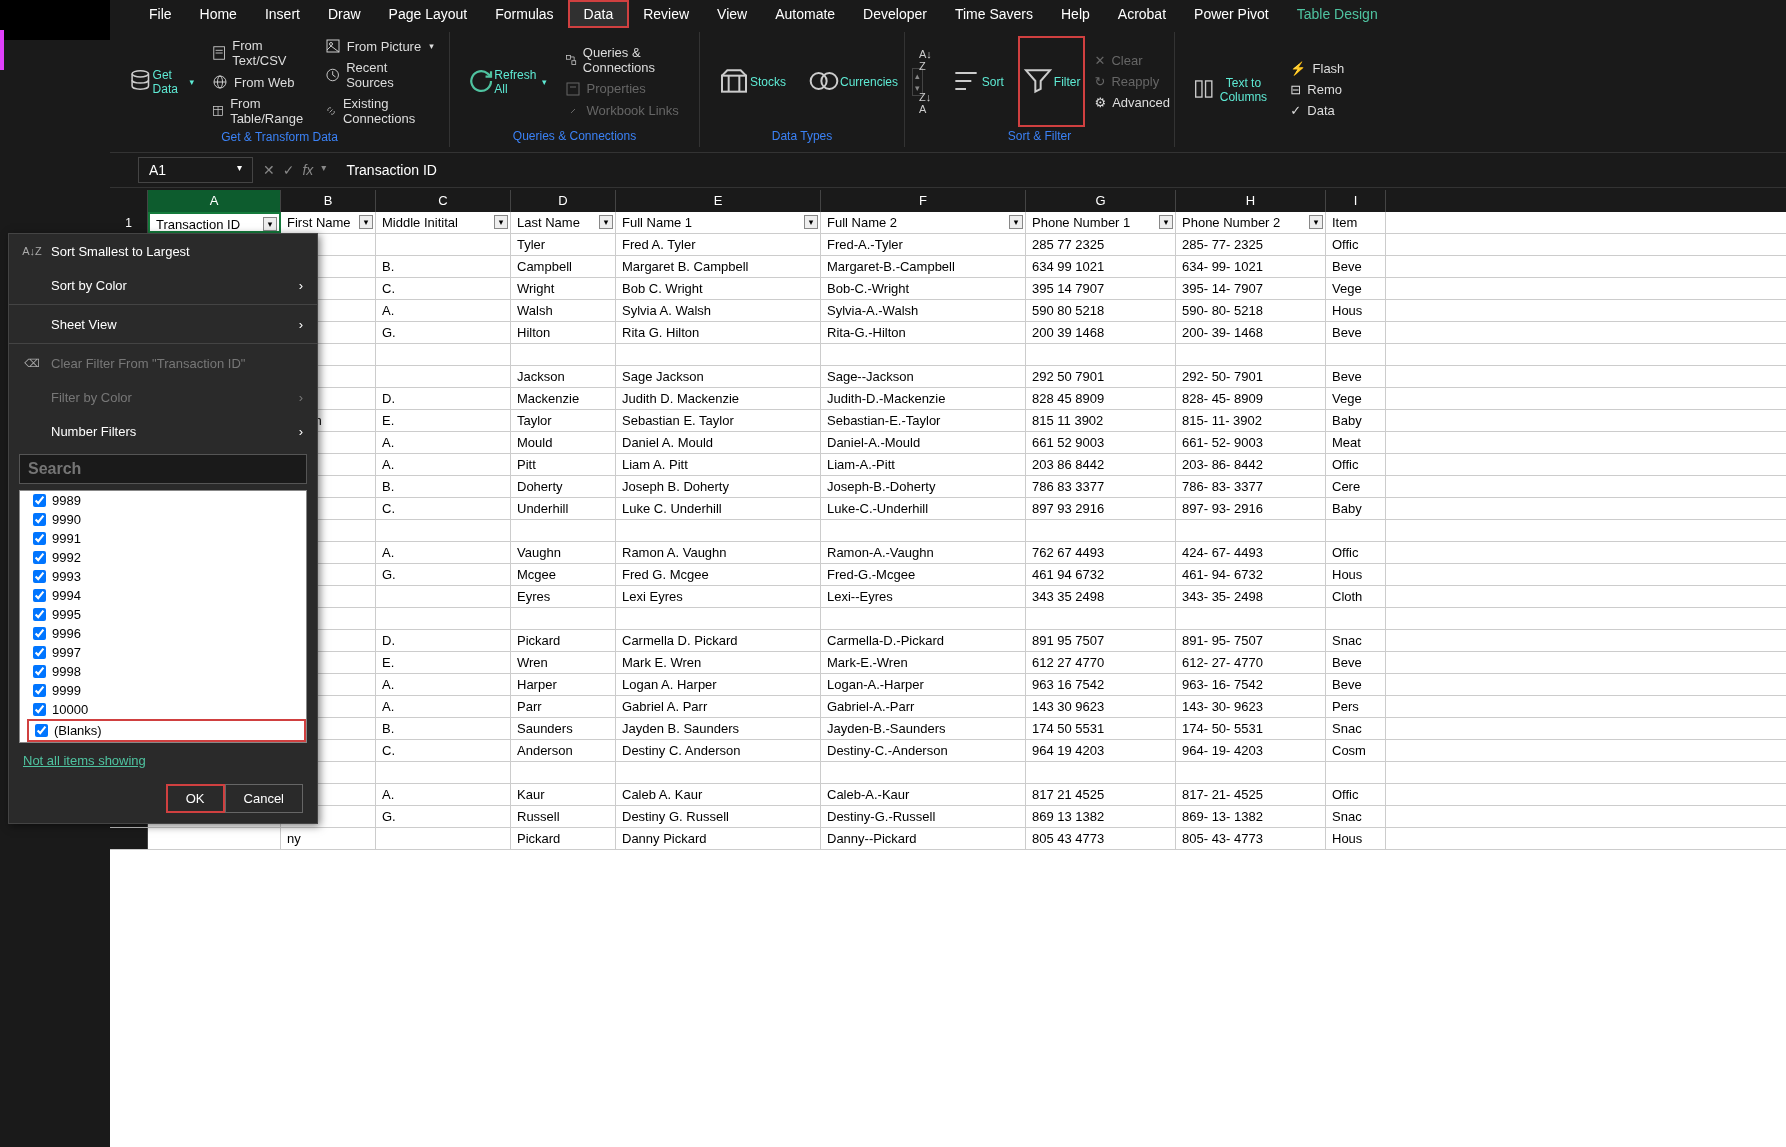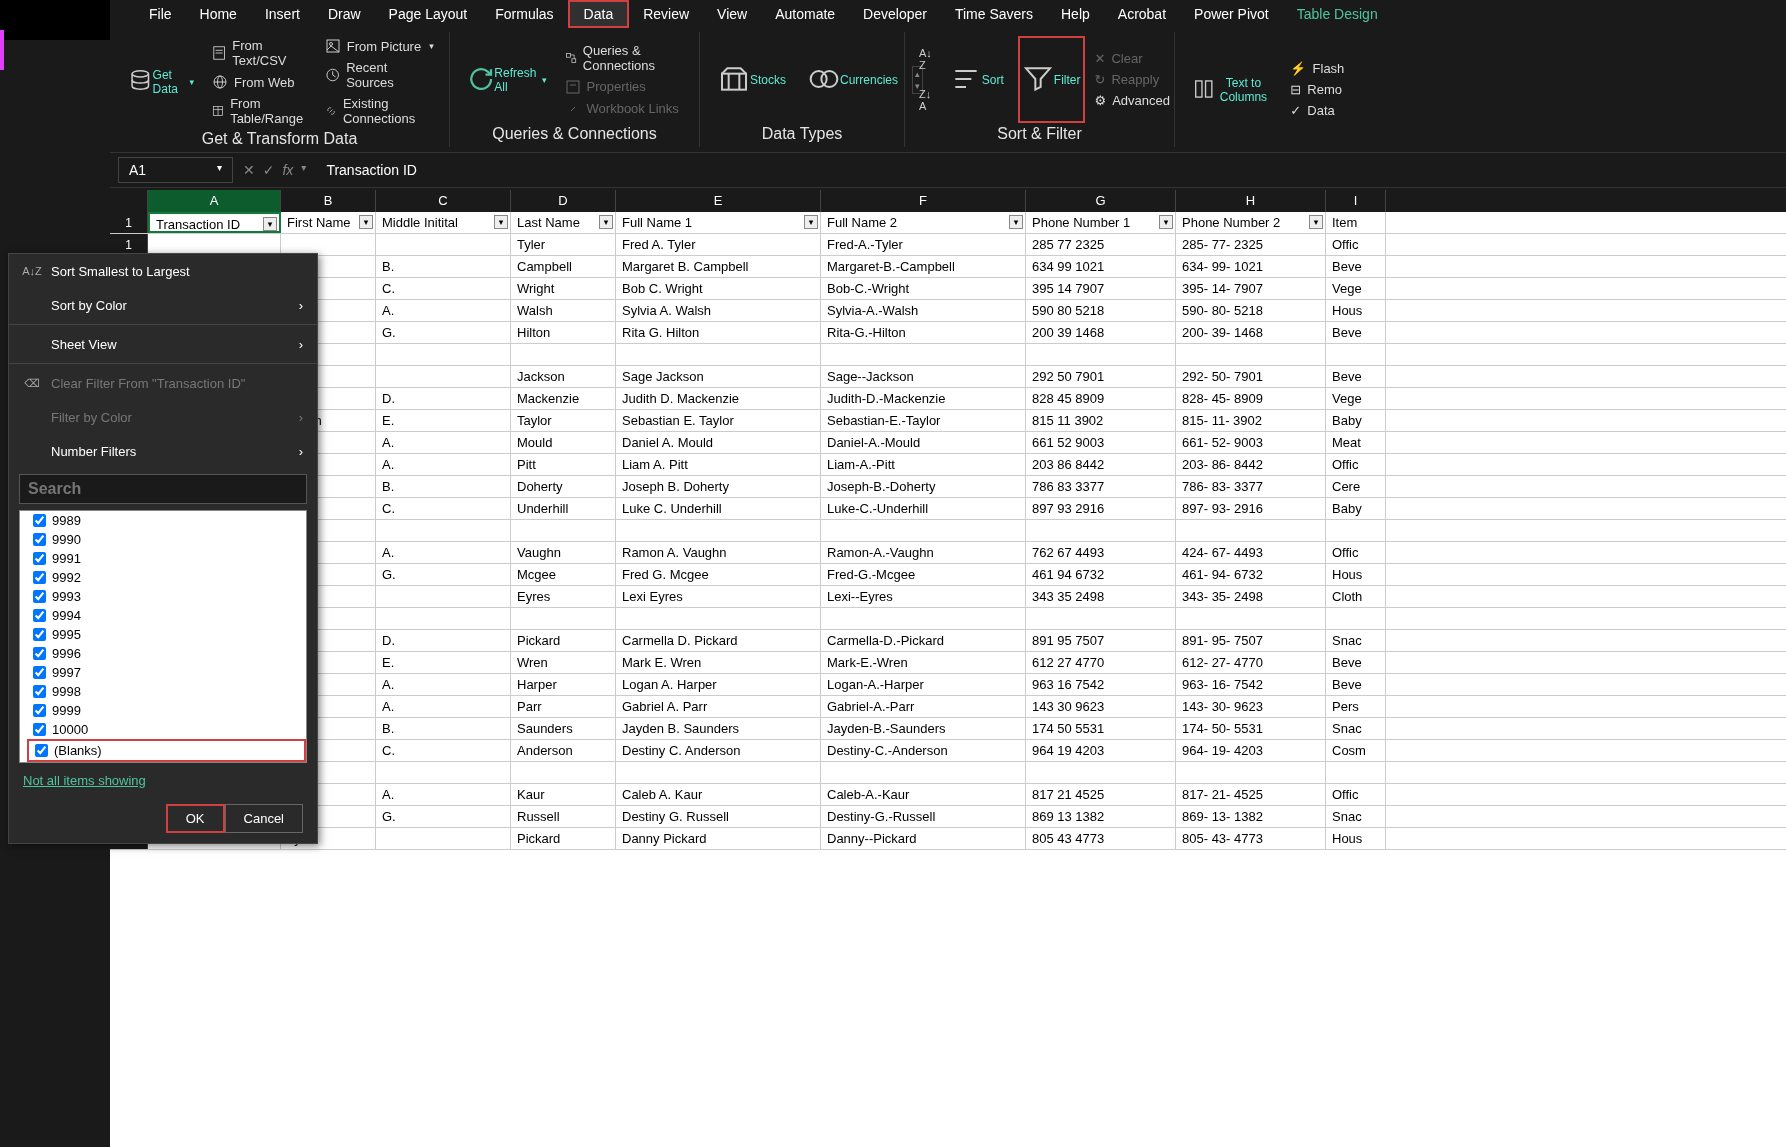--- a/index.html
+++ b/index.html
@@ -9,54 +9,54 @@
 .left-strip .pink { position: absolute; left: 0; top: 30px; width: 4px; height: 40px; background: #e040fb; }
 
 .menu-bar { position: absolute; left: 110px; top: 0; right: 0; height: 28px; background: #1a1a1a; display: flex; align-items: center; padding-left: 25px; }
 .menu-bar .item { padding: 4px 14px; font-size: 14px; color: #fff; cursor: pointer; }
 .menu-bar .item.active { border: 2px solid #d04040; background: #303030; }
 .menu-bar .item.table-design { color: #4fc3a0; }
 
 .ribbon { position: absolute; left: 110px; top: 32px; right: 0; height: 115px; background: #1a1a1a; display: flex; }
 .ribbon-group { border-right: 1px solid #333; padding: 4px 10px; display: flex; flex-direction: column; }
 .ribbon-group .tools { display: flex; flex: 1; gap: 6px; }
-.ribbon-group .label { text-align: center; font-size: 16px; color: #e5e5e5; padding-top: 2px; }
+.ribbon-group .label { text-align: center; font-size: 12px; color: #3b82f6; padding-top: 2px; }
 
 .big-btn { display: flex; flex-direction: row; align-items: center; justify-content: center; padding: 4px 8px; cursor: pointer; font-size: 12px; color: #5eead4; }
 .big-btn .icon { width: 32px; height: 32px; margin-bottom: 2px; }
 .small-btn { display: flex; align-items: center; gap: 6px; padding: 2px 4px; font-size: 13px; color: #ddd; cursor: pointer; }
 .small-btn .icon { width: 16px; height: 16px; }
 .small-btn.dim { color: #666; }
 .vstack { display: flex; flex-direction: column; gap: 2px; justify-content: center; }
 
 .filter-btn { border: 2px solid #d04040; padding: 2px; }
 
 .formula-bar { position: absolute; left: 110px; top: 152px; right: 0; height: 36px; background: #1a1a1a; display: flex; align-items: center; border-top: 1px solid #333; border-bottom: 1px solid #333; }
-.name-box { width: 115px; padding: 4px 10px; background: #1a1a1a; color: #fff; font-size: 14px; border: 1px solid #444; margin-left: 8px; display: flex; justify-content: space-between; align-items: flex-start; }
+.name-box { width: 115px; padding: 4px 10px; background: #1a1a1a; color: #fff; font-size: 14px; border: 1px solid #444; margin-left: 28px; display: flex; justify-content: space-between; align-items: flex-start; }
 .fx-controls { display: flex; gap: 8px; padding: 0 10px; color: #888; font-size: 14px; }
 .formula-input { flex: 1; padding: 4px 10px; color: #fff; font-size: 14px; }
 
 .sheet { position: absolute; left: 110px; top: 190px; right: 0; bottom: 0; background: #fff; color: #000; overflow: hidden; }
 .col-headers { display: flex; background: #1a1a1a; color: #fff; height: 22px; position: sticky; top: 0; }
 .col-headers .corner { width: 38px; border-right: 1px solid #444; }
 .col-headers .ch { border-right: 1px solid #444; text-align: center; font-size: 13px; line-height: 22px; }
 .col-headers .ch.sel { background: #0d5c2e; }
 
 .row { display: flex; height: 22px; border-bottom: 1px solid #ccc; }
 .row .rh { width: 38px; background: #1a1a1a; color: #fff; text-align: center; font-size: 12px; line-height: 22px; border-right: 1px solid #444; }
 .row .cell { border-right: 1px solid #ccc; padding: 0 6px; font-size: 13px; line-height: 22px; overflow: hidden; white-space: nowrap; }
 
 .header-row .cell { font-weight: normal; position: relative; }
 .header-row .cell .dd { position: absolute; right: 2px; top: 3px; width: 14px; height: 14px; border: 1px solid #888; background: #eee; font-size: 9px; text-align: center; line-height: 12px; }
 .header-row .cell.selected { border: 2px solid #147a3b; background: #fff; }
 
 .colA { width: 133px; } .colB { width: 95px; } .colC { width: 135px; } .colD { width: 105px; }
 .colE { width: 205px; } .colF { width: 205px; } .colG { width: 150px; } .colH { width: 150px; } .colI { width: 60px; }
 
-.filter-menu { position: absolute; left: 8px; top: 233px; width: 310px; background: #2a2a2a; color: #fff; border: 1px solid #444; box-shadow: 2px 2px 8px rgba(0,0,0,0.5); z-index: 100; font-size: 13px; margin-top: 20px; }
+.filter-menu { position: absolute; left: 8px; top: 233px; width: 310px; background: #2a2a2a; color: #fff; border: 1px solid #444; box-shadow: 2px 2px 8px rgba(0,0,0,0.5); z-index: 100; font-size: 13px; }
 .filter-menu .mi { padding: 8px 14px; display: flex; align-items: center; gap: 10px; cursor: pointer; }
 .filter-menu .mi.dim { color: #777; }
 .filter-menu .mi .arrow { margin-left: auto; }
 .filter-menu .mi .micon { width: 18px; height: 18px; display: flex; align-items: center; justify-content: center; font-size: 11px; color: #aaa; }
 .filter-menu .sep { height: 1px; background: #444; margin: 2px 0; }
 .filter-menu .search { margin: 6px 10px; }
 .filter-menu .search input { width: 100%; padding: 5px 8px; background: #1a1a1a; border: 1px solid #555; color: #fff; font-size: 16px; font-weight: bold; }
 .filter-menu .checklist { background: #fff; color: #000; margin: 4px 10px; max-height: 280px; overflow-y: auto; border: 1px solid #888; position: relative; padding-left: 7px; }
 .filter-menu .checklist::-webkit-scrollbar { width: 14px; }
 .filter-menu .checklist::-webkit-scrollbar-track { background: #e0e0e0; }

